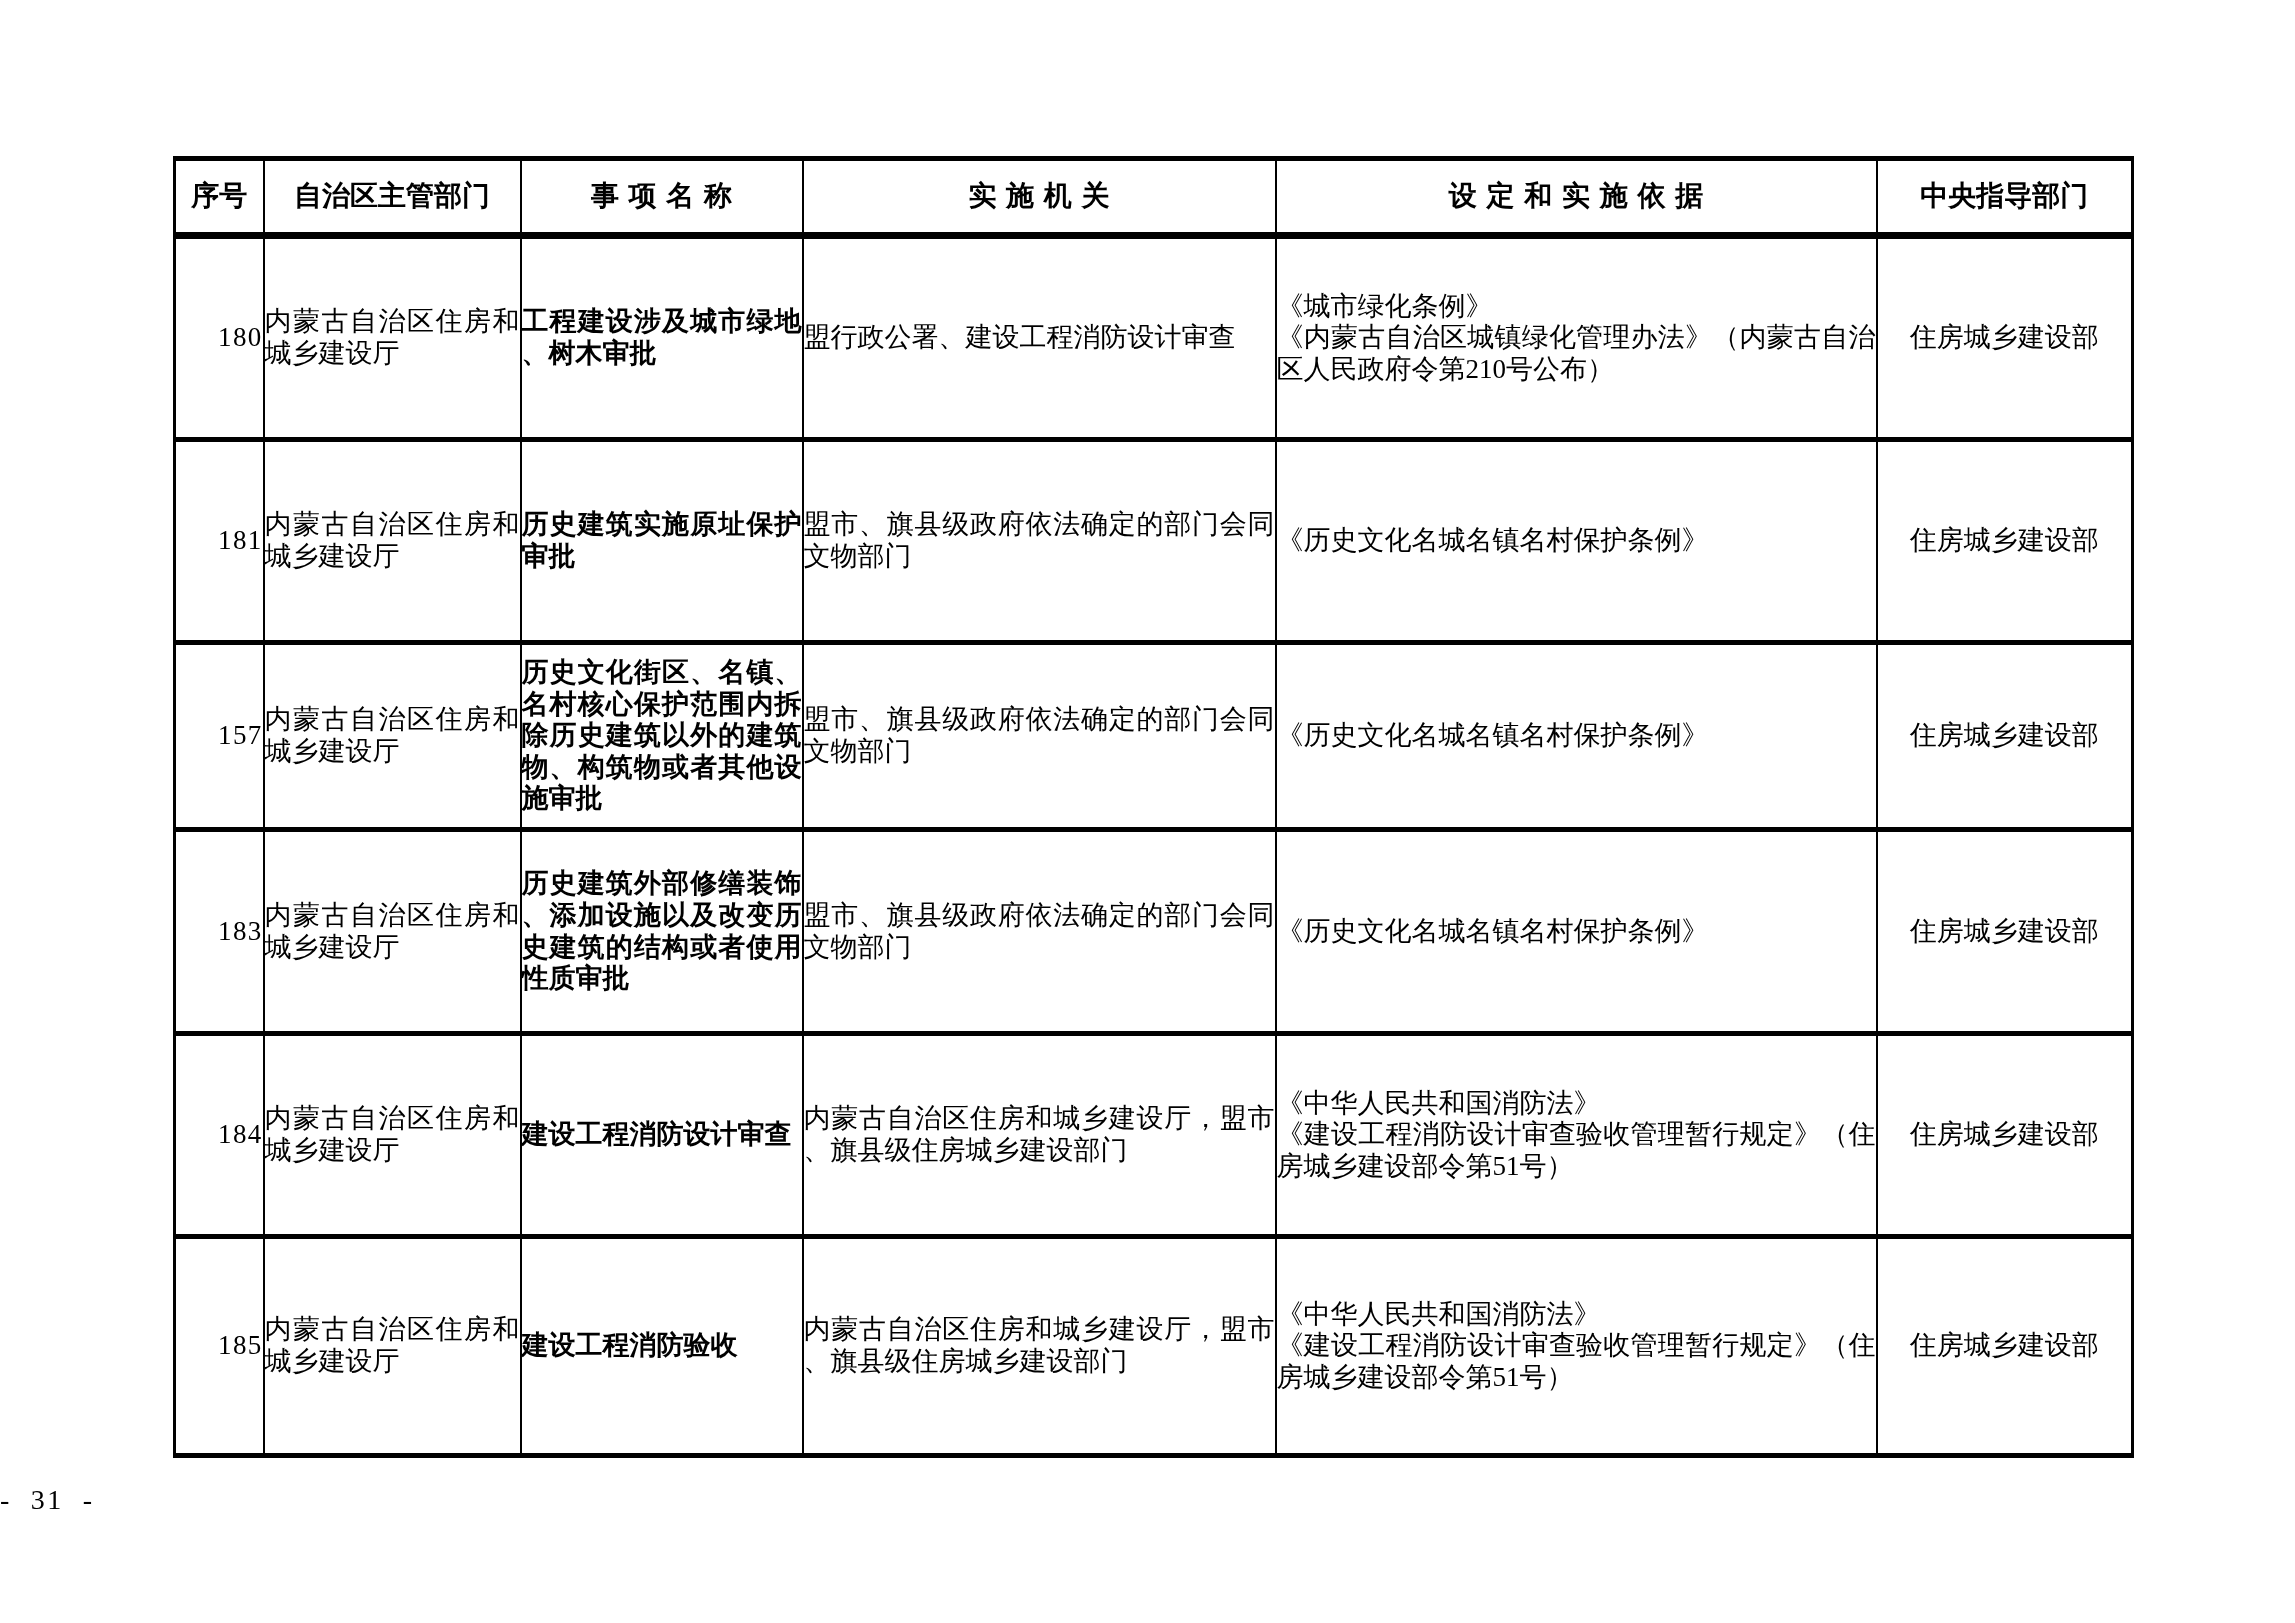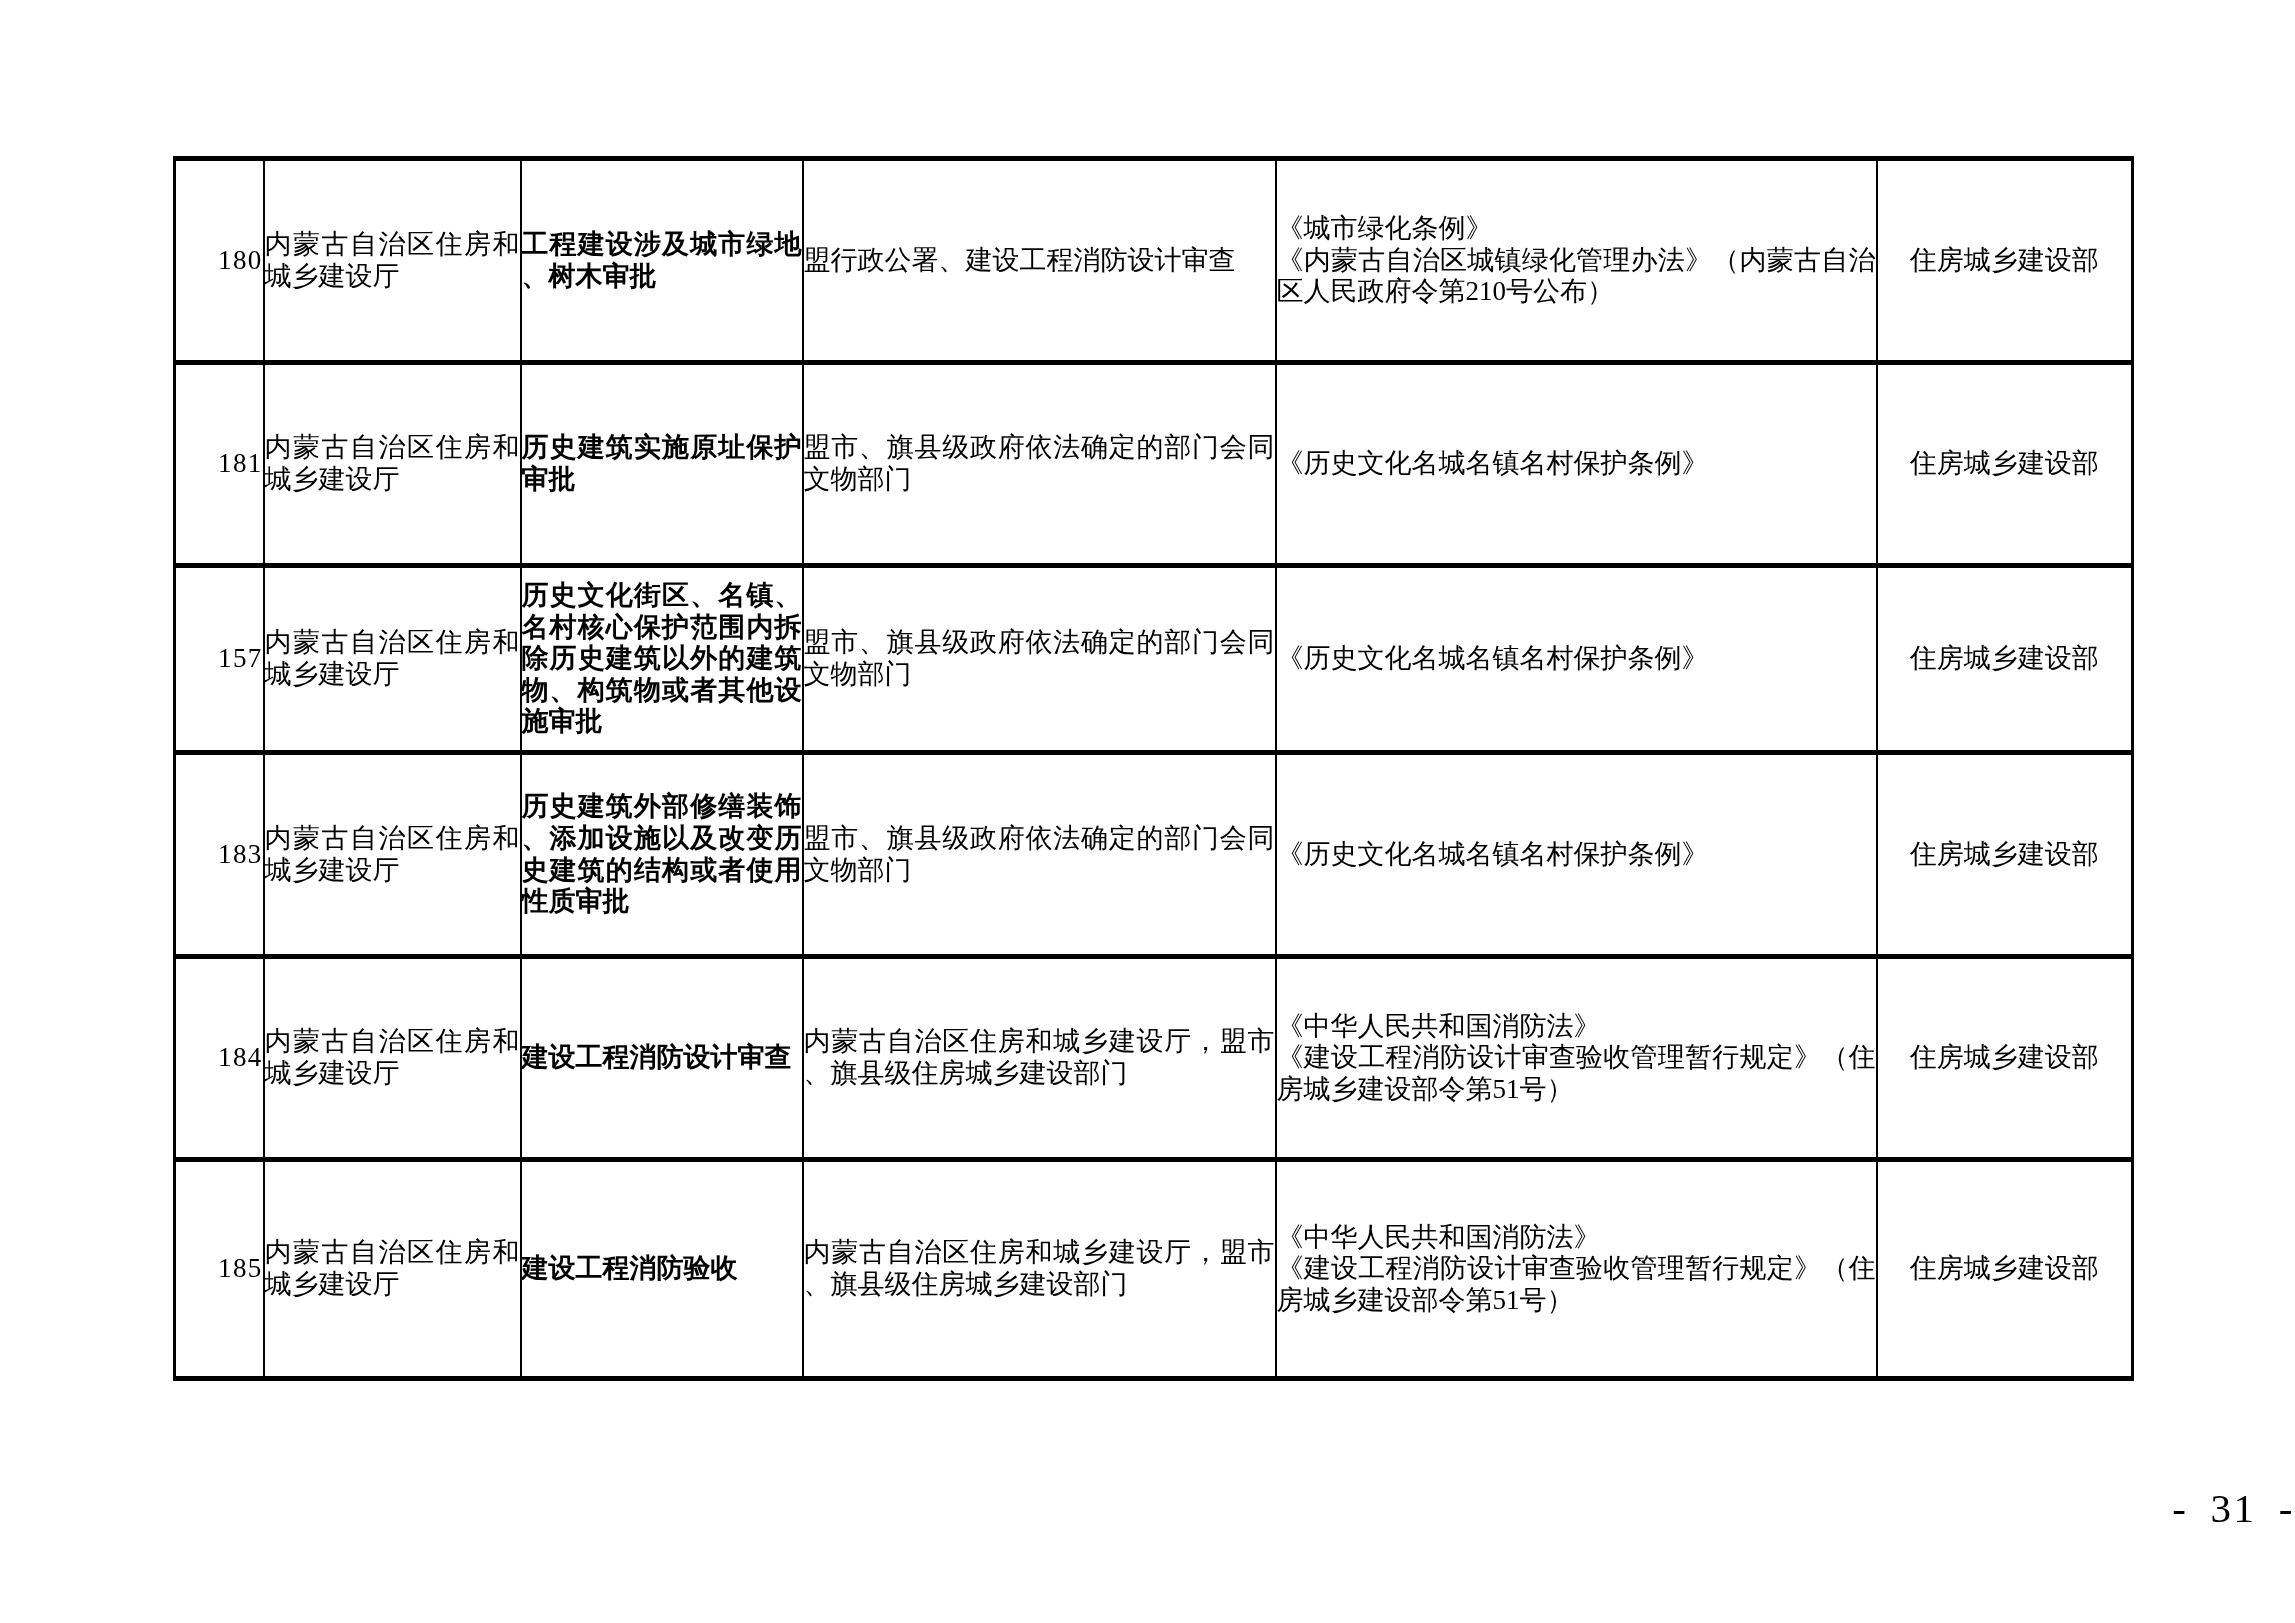--- a/index.html
+++ b/index.html
@@ -80,39 +80,47 @@
     text-align: justify;
   }
   .c-central {
     text-align: center;
   }
   .page-footer {
     position: absolute;
     left: 0;
     top: 1484px;
     width: 100%;
-    text-align: right;
-    font-size: 41px;
+    text-align: left;
+    font-size: 28px;
     letter-spacing: 2.6px;
     word-spacing: 9.2px;
   }
 </style>
 </head>
 <body>
 
 <table class="doc-table">
   <colgroup>
     <col style="width:89px">
     <col style="width:257px">
     <col style="width:282px">
     <col style="width:473px">
     <col style="width:601px">
     <col style="width:256px">
   </colgroup>
   <tbody>
+    <tr class="rh">
+      <th>序号</th>
+      <th>自治区主管部门</th>
+      <th>事 项 名 称</th>
+      <th>实 施 机 关</th>
+      <th>设 定 和 实 施 依 据</th>
+      <th>中央指导部门</th>
+    </tr>
 
     <tr class="r0">
       <td class="c-seq">180</td>
       <td class="c-dept">内蒙古自治区住房和城乡建设厅</td>
       <td class="c-item">工程建设涉及城市绿地、树木审批</td>
       <td class="c-agency">盟行政公署、建设工程消防设计审查</td>
       <td class="c-basis">
         <p class="basis-p">《城市绿化条例》</p>
         <p class="basis-p">《内蒙古自治区城镇绿化管理办法》（内蒙古自治区人民政府令第210号公布）</p>
       </td>

